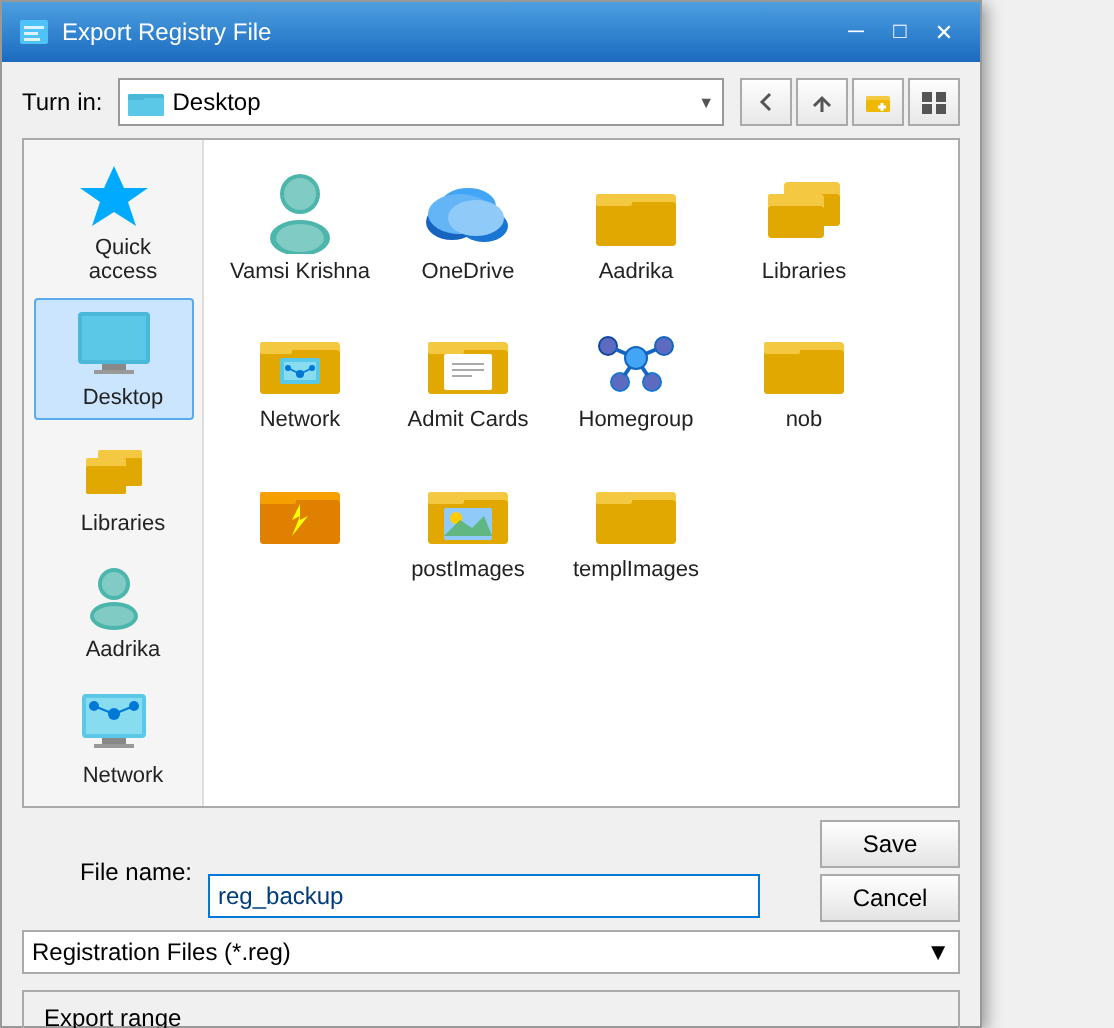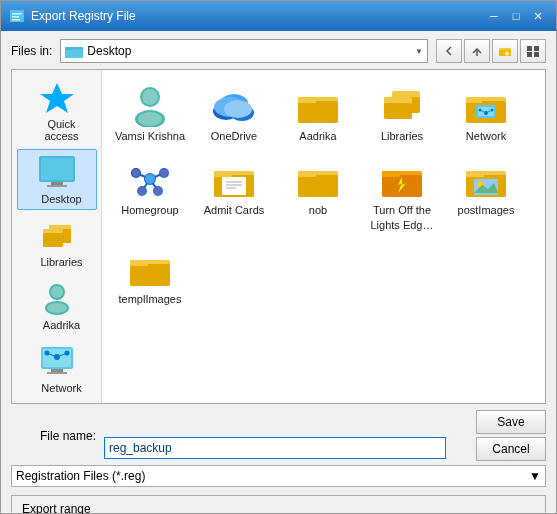--- a/index.html
+++ b/index.html
@@ -1,19 +1,19 @@
 <!DOCTYPE html>
 <html><head>
   <meta charset="utf-8">
   <style>
     * { box-sizing: border-box; margin: 0; padding: 0; }
     body { font-family: 'Segoe UI', Arial, sans-serif; font-size: 12px; background: #f0f0f0; }
 
     .dialog {
-      width: 557px;
+      width: 491px;
       height: 514px;
       background: #f0f0f0;
       border: 1px solid #999;
       box-shadow: 2px 2px 8px rgba(0,0,0,0.4);
       display: flex;
       flex-direction: column;
     }
 
     .title-bar {
       background: linear-gradient(to bottom, #4d9fe0, #1a6bbf);
@@ -313,21 +313,21 @@
     <div class="title-buttons">
       <button class="title-btn">─</button>
       <button class="title-btn">□</button>
       <button class="title-btn close">✕</button>
     </div>
   </div>
 
   <div class="dialog-body">
 
     <div class="save-in-row">
-      <span class="save-in-label">Files in:</span>
+      <span class="save-in-label">Turn in:</span>
       <div class="save-in-combo">
 
         <svg width="18" height="16" viewBox="0 0 18 16">
           <rect x="0" y="4" width="18" height="11" rx="1" fill="#4ab8d8"></rect>
           <rect x="0" y="6" width="18" height="9" rx="1" fill="#5bc8e8"></rect>
           <rect x="0" y="4" width="8" height="3" rx="1" fill="#4ab8d8"></rect>
         </svg>
         <span class="save-in-combo-text">Desktop</span>
         <span class="combo-arrow">▼</span>
       </div>
@@ -496,20 +496,37 @@
               <rect x="14" y="22" width="20" height="13" rx="1" fill="#5bc8e8"></rect>
               <rect x="16" y="24" width="16" height="9" fill="#87ddef"></rect>
               <circle cx="24" cy="30" r="2" fill="#0078d7"></circle>
               <circle cx="18" cy="27" r="1.5" fill="#0078d7"></circle>
               <circle cx="30" cy="27" r="1.5" fill="#0078d7"></circle>
               <line x1="24" y1="30" x2="18" y2="27" stroke="#0078d7" stroke-width="0.8"></line>
               <line x1="24" y1="30" x2="30" y2="27" stroke="#0078d7" stroke-width="0.8"></line>
             </svg>
           </div>
           <span class="file-label">Network</span>
+        </div>
+
+        <div class="file-item">
+          <div class="file-icon">
+            <svg width="48" height="44" viewBox="0 0 48 44">
+
+              <rect x="4" y="14" width="40" height="26" rx="2" fill="#f5c842"></rect>
+              <rect x="4" y="18" width="40" height="22" rx="2" fill="#e0a800"></rect>
+              <rect x="4" y="14" width="18" height="6" rx="1" fill="#f5c842"></rect>
+
+              <rect x="12" y="20" width="24" height="18" rx="1" fill="white"></rect>
+              <line x1="16" y1="25" x2="32" y2="25" stroke="#aaa" stroke-width="1"></line>
+              <line x1="16" y1="28" x2="32" y2="28" stroke="#aaa" stroke-width="1"></line>
+              <line x1="16" y1="31" x2="26" y2="31" stroke="#aaa" stroke-width="1"></line>
+            </svg>
+          </div>
+          <span class="file-label">Admit Cards</span>
         </div>
 
         <div class="file-item">
           <div class="file-icon">
             <svg width="48" height="44" viewBox="0 0 48 44">
 
               <circle cx="24" cy="22" r="6" fill="#1565c0"></circle>
               <circle cx="10" cy="16" r="5" fill="#0d47a1"></circle>
               <circle cx="38" cy="16" r="5" fill="#1565c0"></circle>
               <circle cx="16" cy="34" r="5" fill="#1976d2"></circle>
@@ -524,56 +541,38 @@
               <circle cx="16" cy="34" r="4" fill="#5c6bc0"></circle>
               <circle cx="32" cy="34" r="4" fill="#5c6bc0"></circle>
             </svg>
           </div>
           <span class="file-label">Homegroup</span>
         </div>
 
         <div class="file-item">
           <div class="file-icon">
             <svg width="48" height="44" viewBox="0 0 48 44">
-
               <rect x="4" y="14" width="40" height="26" rx="2" fill="#f5c842"></rect>
               <rect x="4" y="18" width="40" height="22" rx="2" fill="#e0a800"></rect>
               <rect x="4" y="14" width="18" height="6" rx="1" fill="#f5c842"></rect>
-
-              <rect x="12" y="20" width="24" height="18" rx="1" fill="white"></rect>
-              <line x1="16" y1="25" x2="32" y2="25" stroke="#aaa" stroke-width="1"></line>
-              <line x1="16" y1="28" x2="32" y2="28" stroke="#aaa" stroke-width="1"></line>
-              <line x1="16" y1="31" x2="26" y2="31" stroke="#aaa" stroke-width="1"></line>
-            </svg>
-          </div>
-          <span class="file-label">Admit Cards</span>
-        </div>
-
-        <div class="file-item">
-          <div class="file-icon">
-            <svg width="48" height="44" viewBox="0 0 48 44">
-              <rect x="4" y="14" width="40" height="26" rx="2" fill="#f5c842"></rect>
-              <rect x="4" y="18" width="40" height="22" rx="2" fill="#e0a800"></rect>
-              <rect x="4" y="14" width="18" height="6" rx="1" fill="#f5c842"></rect>
             </svg>
           </div>
           <span class="file-label">nob</span>
         </div>
 
         <div class="file-item">
           <div class="file-icon">
             <svg width="48" height="44" viewBox="0 0 48 44">
               <rect x="4" y="14" width="40" height="26" rx="2" fill="#f5a000"></rect>
               <rect x="4" y="18" width="40" height="22" rx="2" fill="#e08000"></rect>
               <rect x="4" y="14" width="18" height="6" rx="1" fill="#f5a000"></rect>
 
               <polygon points="24,20 20,28 24,26 20,36 28,26 24,28" fill="yellow"></polygon>
             </svg>
           </div>
-          <span class="file-label">Turn Off the Lights Edg…</span>
         </div>
 
         <div class="file-item">
           <div class="file-icon">
             <svg width="48" height="44" viewBox="0 0 48 44">
               <rect x="4" y="14" width="40" height="26" rx="2" fill="#f5c842"></rect>
               <rect x="4" y="18" width="40" height="22" rx="2" fill="#e0a800"></rect>
               <rect x="4" y="14" width="18" height="6" rx="1" fill="#f5c842"></rect>
 
               <rect x="12" y="22" width="24" height="16" rx="1" fill="#90caf9"></rect>

